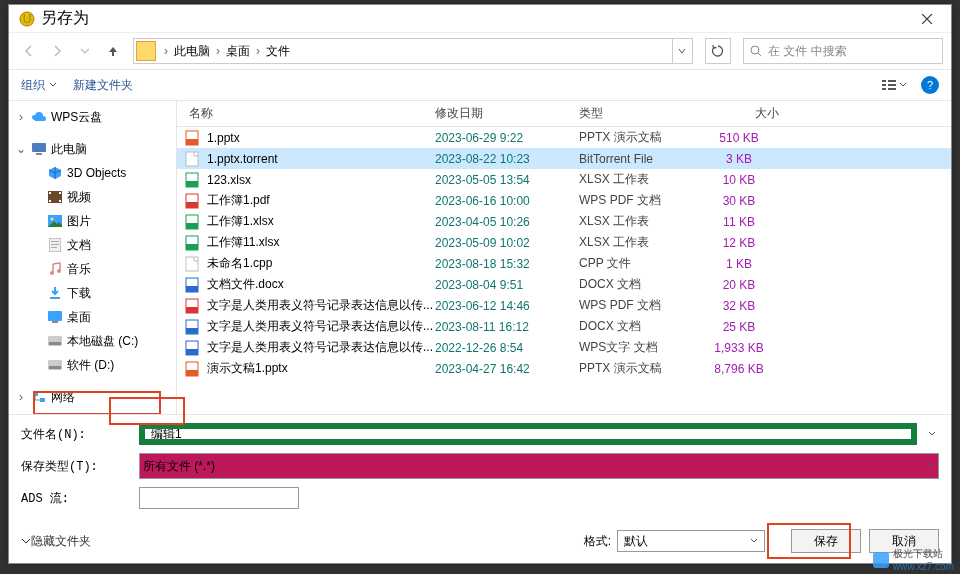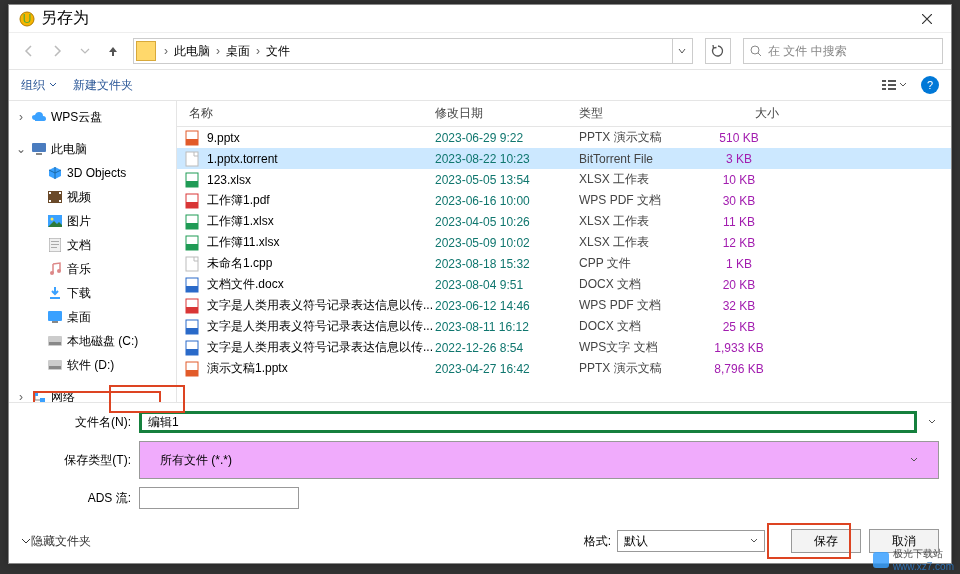--- a/index.html
+++ b/index.html
@@ -41,23 +41,23 @@
 .filelist { flex: 1; overflow-y: auto; }
 .filerow { height: 21px; display: flex; align-items: center; cursor: pointer; }
 .filerow.selected { background: #cce8ff; }
 .filerow .ficon { width: 16px; height: 16px; margin-left: 8px; margin-right: 6px; display: inline-flex; }
 .filerow .fname { flex: 0 0 228px; overflow: hidden; text-overflow: ellipsis; white-space: nowrap; }
 .filerow .fdate { flex: 0 0 144px; color: #0f766e; }
 .filerow .ftype { flex: 0 0 120px; color: #444; }
 .filerow .fsize { flex: 0 0 100px; text-align: center; padding-right: 20px; color: #a21caf; }
 .bottom { border-top: 1px solid #e5e5e5; padding: 8px 12px 10px 12px; display: flex; flex-direction: column; gap: 8px; position: relative; }
 .form-row { display: flex; align-items: center; gap: 8px; }
-.form-label { width: 110px; text-align: right; }
-.form-input { flex: 1; height: 22px; border: 3px solid #15803d; padding: 0 6px; }
-.form-select { flex: 1; height: 38px; border: 1px solid #999; padding: 0 20px; background: #f0abfc; display: flex; align-items: center; justify-content: space-between; }
+.form-label { width: 110px; text-align: left; font-family: Liberation Mono, monospace; }
+.form-input { flex: 1; height: 22px; border: 6px solid #15803d; padding: 0 6px; }
+.form-select { flex: 1; height: 26px; border: 1px solid #999; padding: 0 3px; background: #be185d; display: flex; align-items: center; justify-content: space-between; }
 .ads-input { width: 160px; height: 22px; border: 1px solid #999; }
 .footer-row { display: flex; align-items: center; margin-top: 12px; }
 .hide-folders { display: flex; align-items: center; color: #333; cursor: pointer; }
 .footer-spacer { flex: 1; }
 .format-label { margin-right: 6px; }
 .format-select { width: 148px; height: 22px; border: 1px solid #999; background: #fff; display: flex; align-items: center; justify-content: space-between; padding: 8px 6px; margin-right: 18px; }
 .btn { width: 70px; height: 24px; border: 1px solid #999; background: #f3f3f3; display: flex; align-items: center; justify-content: center; cursor: pointer; margin-left: 8px; }
 .red-box { border: 2px solid #d42; position: absolute; pointer-events: none; }
 .watermark { position: absolute; right: 6px; bottom: 2px; display: flex; align-items: center; gap: 4px; opacity: 0.85; color: #2c79c7; font-size: 12px; }
 .watermark .wm-ico { width: 16px; height: 16px; background: #3aa1ff; border-radius: 3px; }
@@ -302,21 +302,21 @@
         <span class="col-size">大小</span>
       </div>
       <div class="filelist" id="filelist">
           <div class="filerow">
             <span class="ficon">
               <svg width="14" height="16">
                 <rect x="1" y="1" width="12" height="14" fill="#fff" stroke="#e25b2a"></rect>
                 <rect x="1" y="9" width="12" height="6" fill="#e25b2a"></rect>
               </svg>
             </span>
-            <span class="fname">9.pptx</span>
+            <span class="fname">1.pptx</span>
             <span class="fdate">2023-06-29 9:22</span>
             <span class="ftype">PPTX 演示文稿</span>
             <span class="fsize">510 KB</span>
           </div>
           <div class="filerow selected">
             <span class="ficon">
               <svg width="14" height="16">
                 <rect x="1" y="1" width="12" height="14" fill="#fff" stroke="#bbb"></rect>
                 <path d="M9 1 L9 5 L13 5" fill="none" stroke="#bbb"></path>
               </svg>

